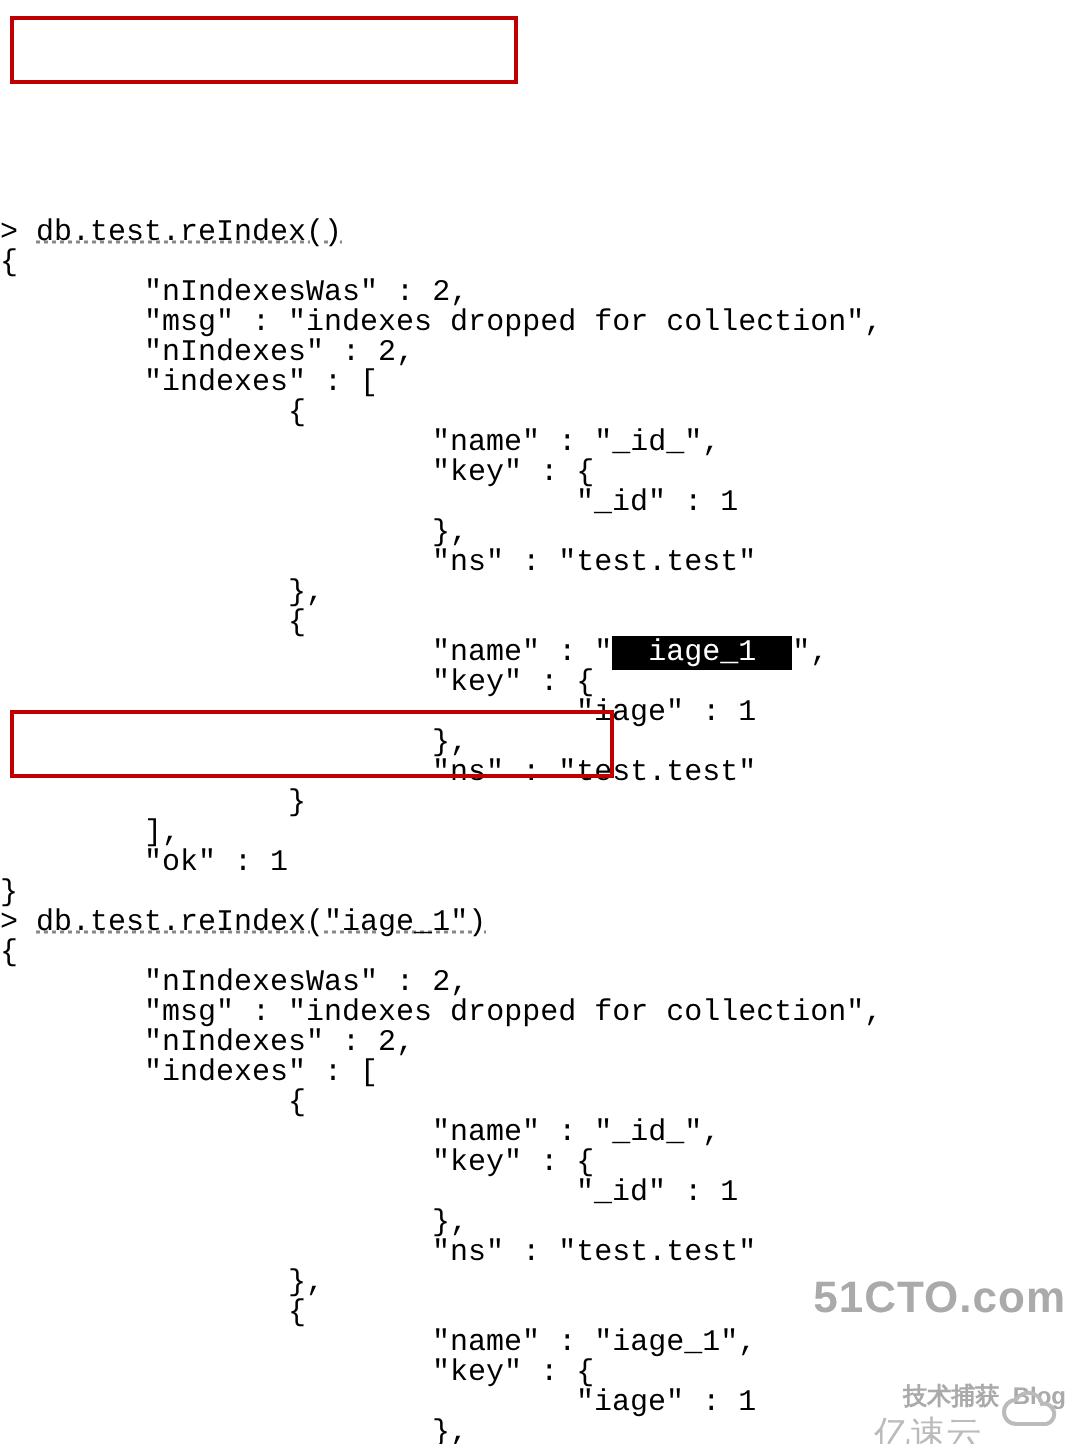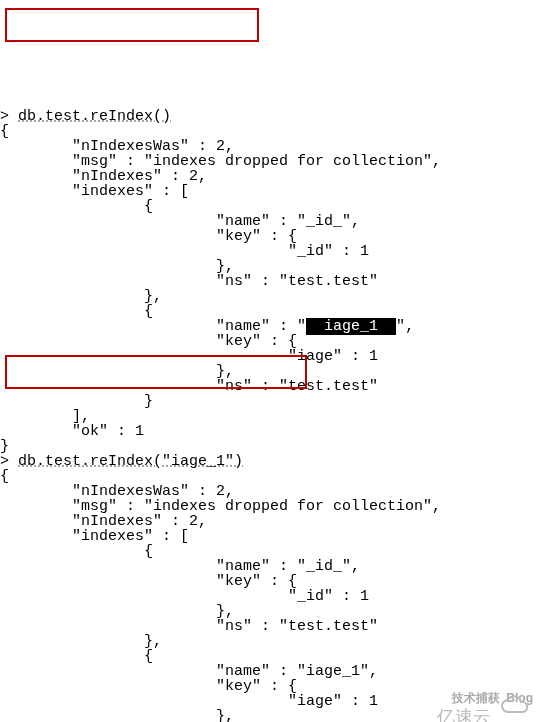--- a/index.html
+++ b/index.html
@@ -119,20 +119,21 @@
                         <span>},</span>
                          : 
                 
         
          : 
 
 
 </span>
 
 <div class="wm">
+  <div class="big">51CTO.com</div>
   <div class="sm"><span>技术捕获</span>&nbsp;&nbsp;<span>Blog</span></div>
 </div>
 <div class="wm2">亿速云</div>
 <div class="cloud">
   <svg width="32" height="24" viewBox="0 0 32 24">
       <path d="M24 18H9a6 6 0 0 1 0-12 7 7 0 0 1 13 2 5 5 0 0 1 2 10z" fill="none" stroke="#bbb" stroke-width="2"></path>
     </svg>
 </div>
 
 

